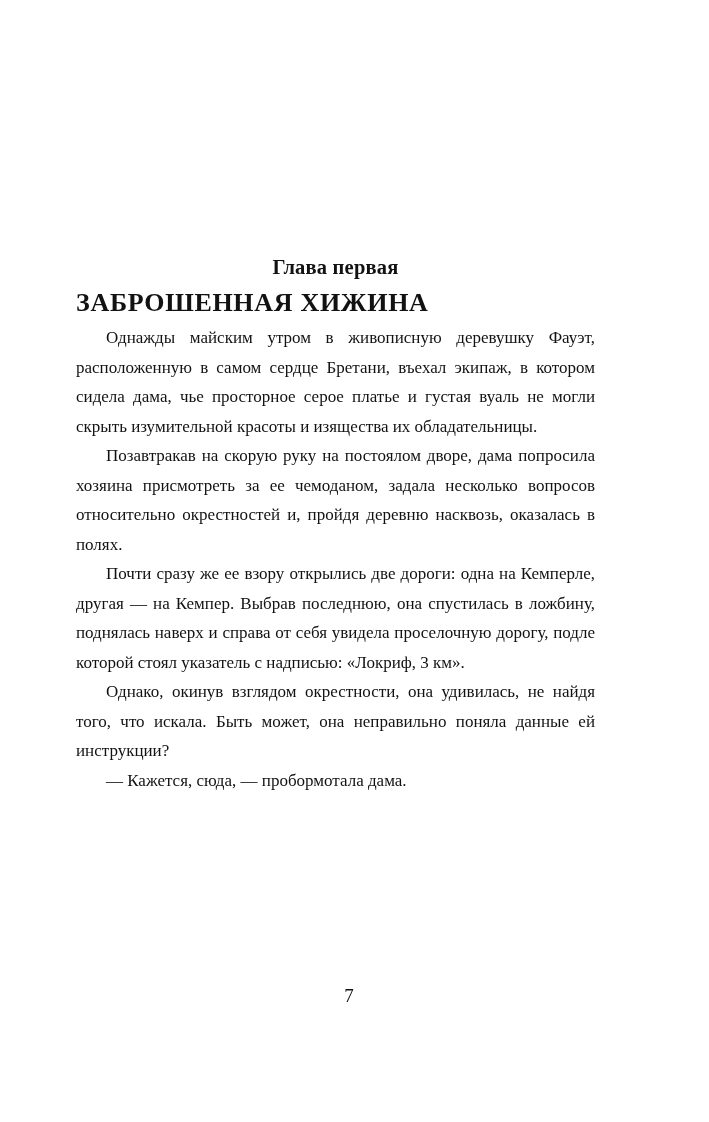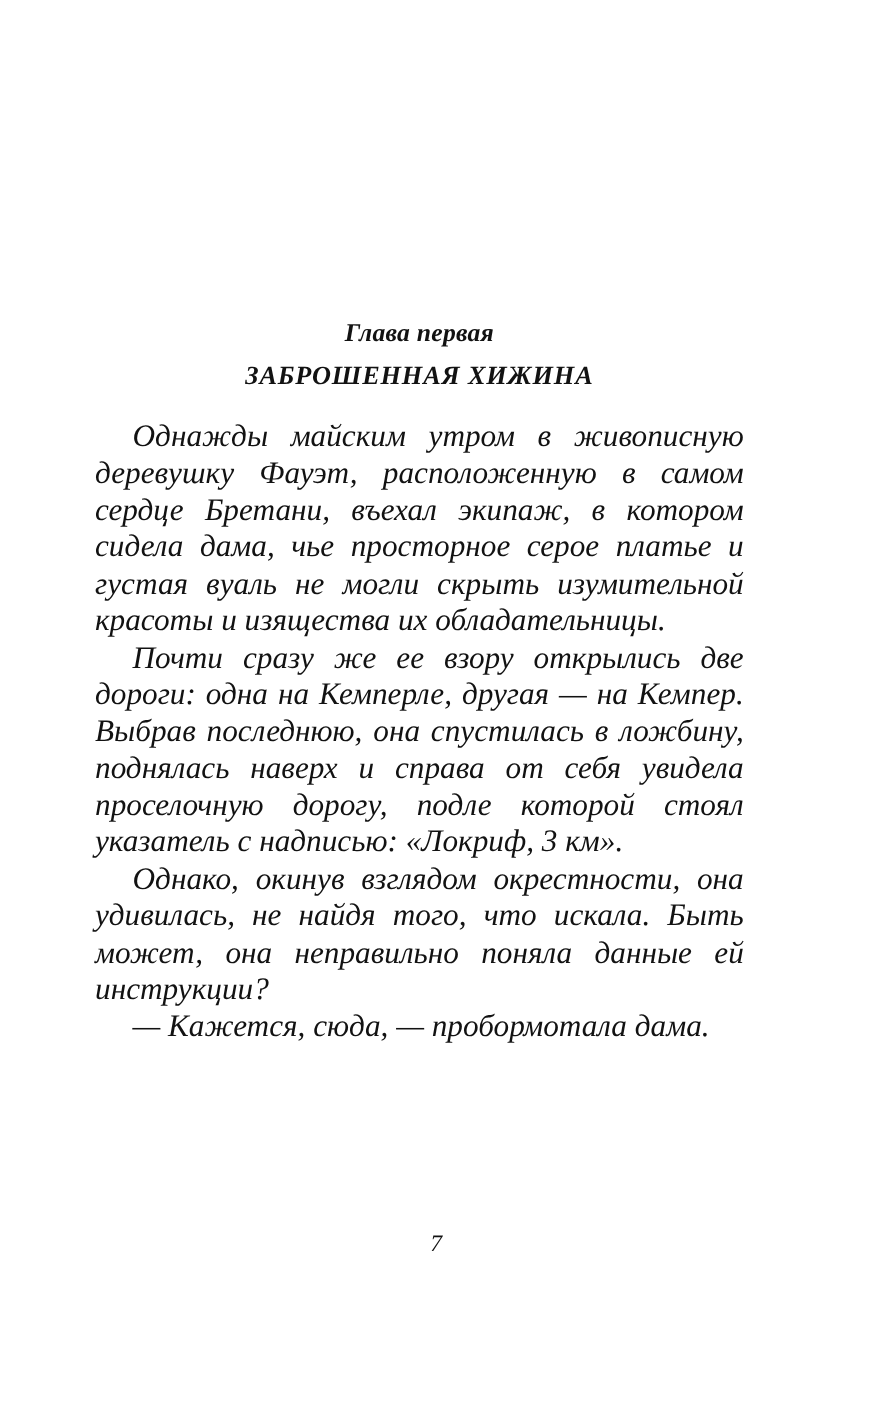--- a/index.html
+++ b/index.html
@@ -12,49 +12,47 @@
     height: 1122px;
     overflow: hidden;
     font-family: "Liberation Serif", "DejaVu Serif", serif;
     color: #121212;
   }
   .page {
     position: relative;
     width: 698px;
     height: 1122px;
     box-sizing: border-box;
-    font-style: italic;
   }
   .content {
     position: absolute;
     left: 76px;
     top: 255px;
     width: 519px;
   }
   .chapter-label {
     text-align: center;
     font-size: 20.5px;
     font-weight: bold;
     letter-spacing: 0.2px;
     margin: 0 0 6px 0;
     line-height: 1.25;
   }
   .chapter-title {
-    text-align: center;
-    font-size: 21px;
+    font-size: 26px;
     font-weight: bold;
     letter-spacing: 0.7px;
-    margin: 0 0 22px 0;
+    margin: 0 0 4px 0;
     line-height: 1.25;
   }
   p.body-par {
     margin: 0;
     text-align: justify;
     text-justify: inter-word;
-    font-size: 25px;
+    font-size: 17px;
     line-height: 29.5px;
     text-indent: 30px;
     hyphens: manual;
   }
   .folio {
     position: absolute;
     left: 0;
     right: 0;
     top: 985px;
     text-align: center;
@@ -67,20 +65,21 @@
 
 <div class="page">
 
   <div class="content">
 
     <h2 class="chapter-label">Глава первая</h2>
 
     <h1 class="chapter-title">ЗАБРОШЕННАЯ ХИЖИНА</h1>
 
     <p class="body-par">Однажды майским утром в живописную дере­вушку Фауэт, расположенную в самом сердце Бре­тани, въехал экипаж, в котором сидела дама, чье про­сторное серое платье и густая вуаль не могли скрыть изумительной красоты и изящества их обладатель­ницы.</p>
+    <p class="body-par">Позавтракав на скорую руку на постоялом дворе, дама попросила хозяина присмотреть за ее чемода­ном, задала несколько вопросов относительно окрест­ностей и, пройдя деревню насквозь, оказалась в полях.</p>
     <p class="body-par">Почти сразу же ее взору открылись две дороги: одна на Кемперле, другая — на Кемпер. Выбрав по­следнюю, она спустилась в ложбину, поднялась на­верх и справа от себя увидела проселочную дорогу, подле которой стоял указатель с надписью: «Лок­риф, 3 км».</p>
     <p class="body-par">Однако, окинув взглядом окрестности, она удиви­лась, не найдя того, что искала. Быть может, она не­правильно поняла данные ей инструкции?</p>
     <p class="body-par">— Кажется, сюда, — пробормотала дама.</p>
 
   </div>
 
   <div class="folio">7</div>
 
 </div>
 

